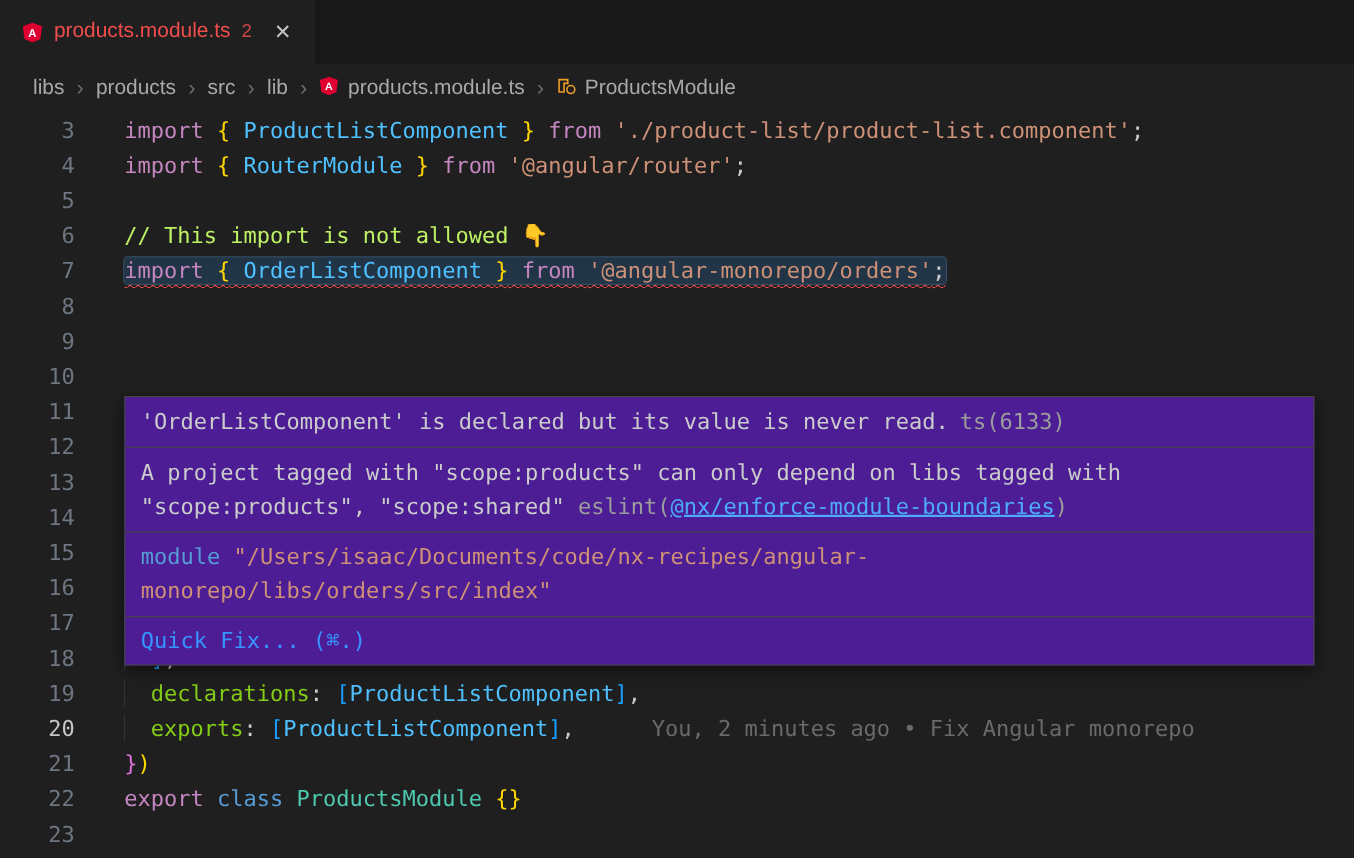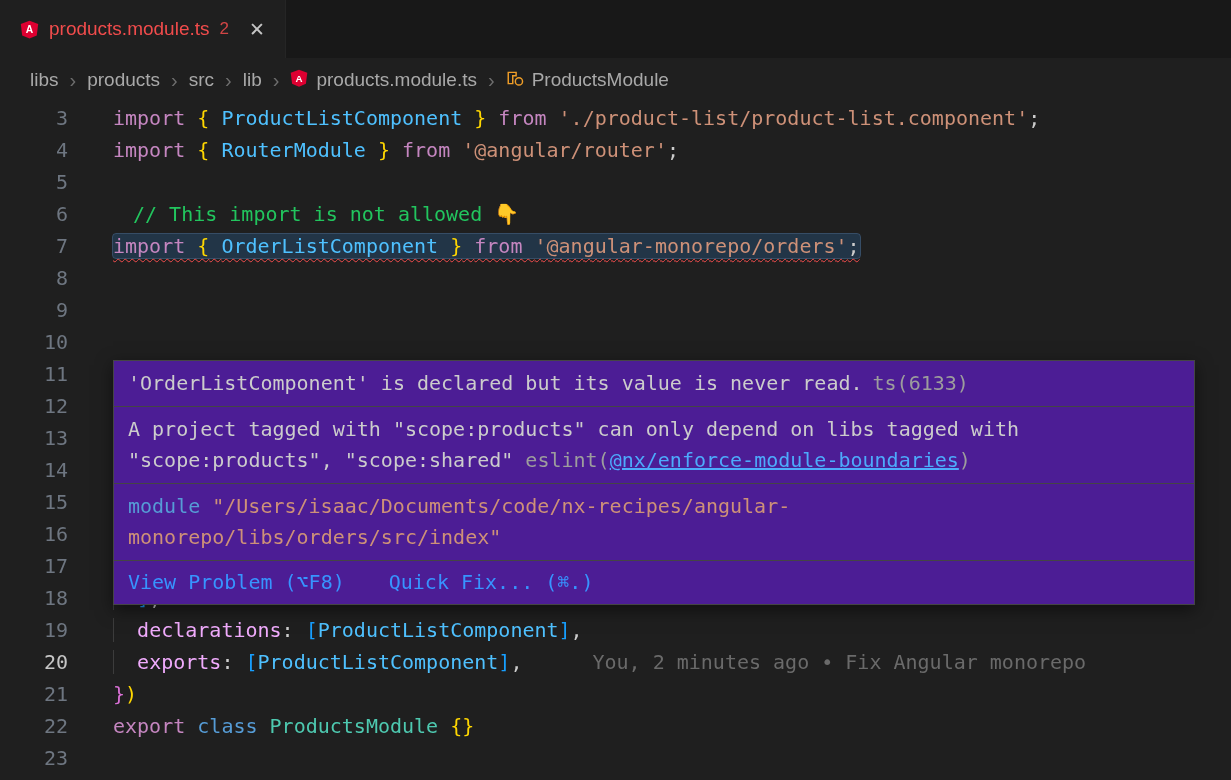--- a/index.html
+++ b/index.html
@@ -26,24 +26,24 @@
   
   .editor { position:relative; }
   .row { display:flex; height:32px; line-height:32px; font-size:20px; white-space:pre; }
   .gutter { width:68px; flex:none; text-align:right; color:#6e7681; }
   .gutter.active { color:#c6c6c6; }
   .code { padding-left:45px; color:#cccccc; white-space:pre; }
 
   .tk-kw  { color:#C586C0; }
   .tk-kw2 { color:#569CD6; }
   .tk-id  { color:#4FC1FF; }
-  .tk-prop{ color:#f0abfc; }
+  .tk-prop{ color:#84cc16; }
   .tk-type{ color:#4EC9B0; }
   .tk-str { color:#CE9178; }
-  .tk-cmt { color:#22c55e;margin-left:20px; }
+  .tk-cmt { color:#bef264; }
   .tk-pln { color:#cccccc; }
   .tk-br1 { color:#FFD700; }
   .tk-br2 { color:#DA70D6; }
   .tk-br3 { color:#179FFF; }
   .tk-emoji { color:#e8b339; }
   .ind { background-image:repeating-linear-gradient(to right,#3c3c3c 0 1px,transparent 1px 24px); }
 
   .err-target { background:rgba(38,79,120,.45); outline:1px solid rgba(83,134,189,.45);
                 border-radius:3px;
                 text-decoration:underline wavy #F14C4C; text-decoration-thickness:1px;
@@ -150,17 +150,16 @@
     </div>
     <div class="hv-sec">
       <div><span>A project tagged with "scope:products" can only depend on libs tagged with</span></div>
       <div><span>"scope:products", "scope:shared"</span><span class="hv-dim"> eslint(</span><a class="hv-link">@nx/enforce-module-boundaries</a><span class="hv-dim">)</span></div>
     </div>
     <div class="hv-sec hv-mod">
       <div><span class="mod-kw">module</span><span class="mod-str">"/Users/isaac/Documents/code/nx-recipes/angular-</span></div>
       <div><span class="mod-str">monorepo/libs/orders/src/index"</span></div>
     </div>
     <div class="hv-actions">
-      <a>View Problem (⌥F8)</a>
       <a>Quick Fix... (⌘.)</a>
     </div>
   </div>
 </div>
 
 </body></html>

